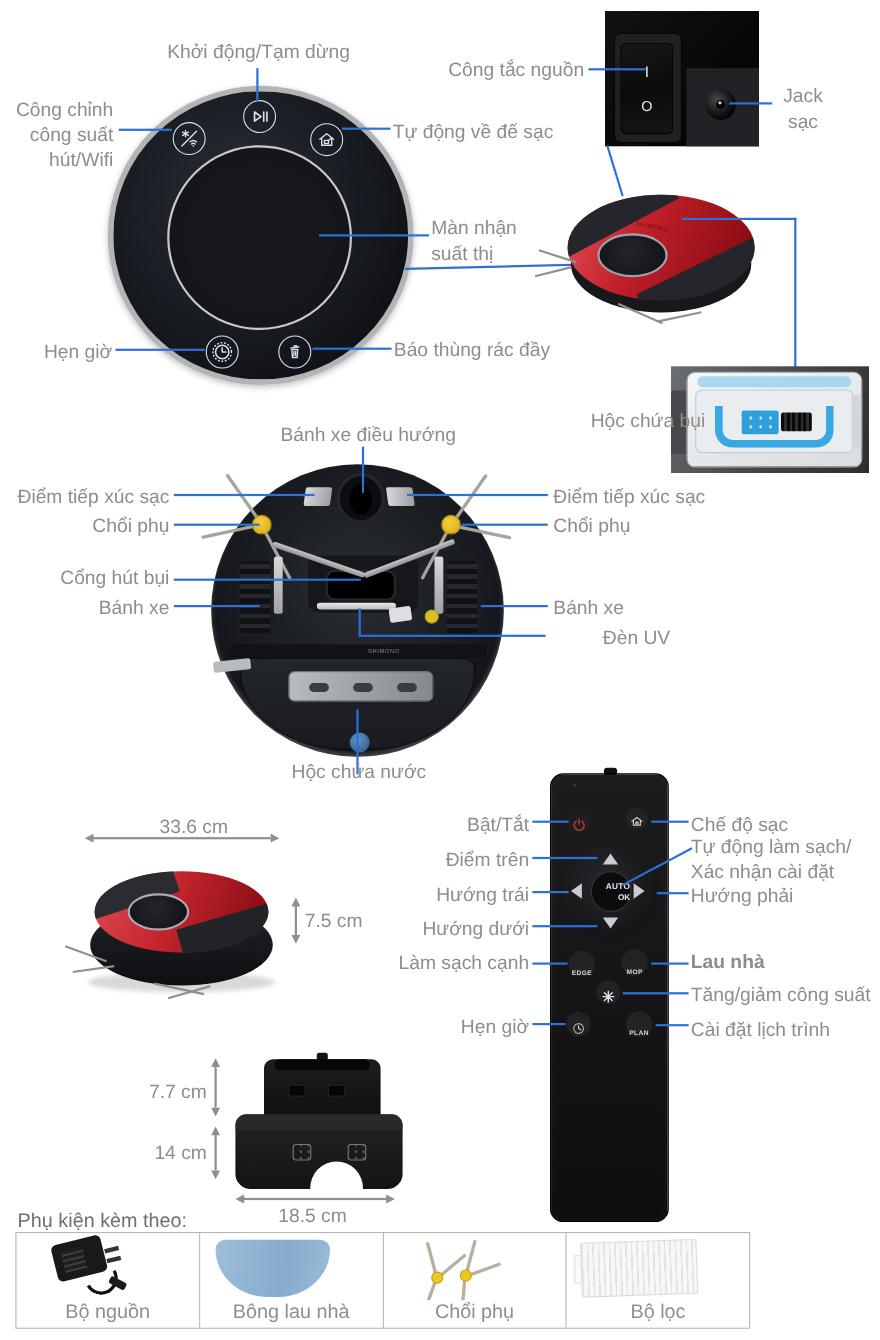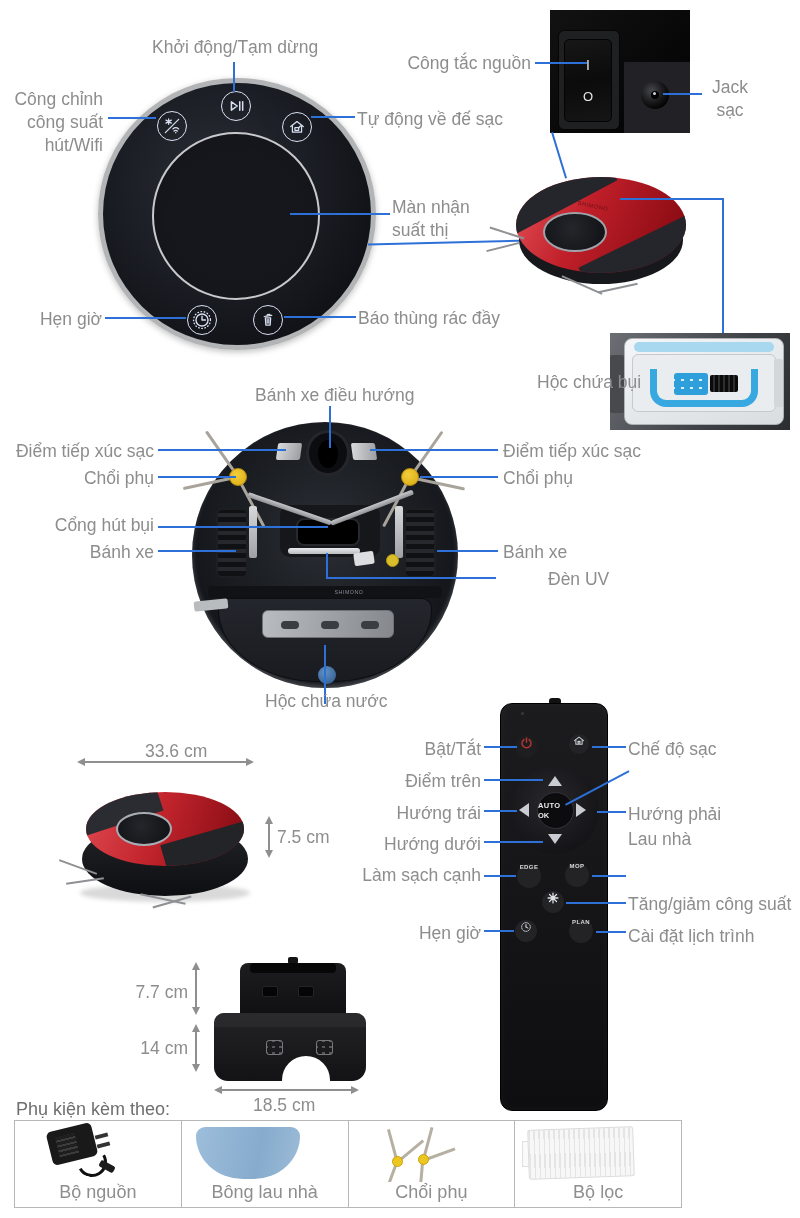--- a/index.html
+++ b/index.html
@@ -18,21 +18,21 @@
   .vline{position:absolute;width:2px;background:var(--line);}
   .gline{position:absolute;background:var(--arrow);}
   .tri{position:absolute;width:0;height:0;}
   .tri.l{border-top:4px solid transparent;border-bottom:4px solid transparent;border-right:8px solid var(--arrow);}
   .tri.rt{border-top:4px solid transparent;border-bottom:4px solid transparent;border-left:8px solid var(--arrow);}
   .tri.u{border-left:4px solid transparent;border-right:4px solid transparent;border-bottom:8px solid var(--arrow);}
   .tri.d{border-left:4px solid transparent;border-right:4px solid transparent;border-top:8px solid var(--arrow);}
   .picon{position:absolute;width:30px;height:30px;border-radius:50%;border:1.5px solid #d9e0f2;
          display:flex;align-items:center;justify-content:center;}
   .abs{position:absolute;}
-  .rbtn{position:absolute;border-radius:50%;display:flex;align-items:flex-start;justify-content:center;
+  .rbtn{position:absolute;border-radius:50%;display:flex;align-items:flex-end;justify-content:center;
         background:#232326;color:#d8d8da;}
   .acc-table{position:absolute;left:14px;top:1120px;width:668px;height:88px;display:flex;
              border:1px solid #b7b7b7;background:#fff;}
   .acc-cell{flex:1;display:flex;flex-direction:column;border-right:1px solid #b7b7b7;}
   .acc-cell:last-child{border-right:none;}
   .acc-img{flex:1;position:relative;overflow:hidden;}
   .acc-label{text-align:center;color:#8e8e8e;font-size:18px;padding:0 0 5px 0;line-height:20px;}
   .svgic{display:block;}
 </style>
 </head>
@@ -360,24 +360,28 @@
   <div class="hline" style="left:484px;top:810px;width:33px;"></div>
   <div class="lbl r" style="right:319px;top:833px;">Hướng dưới</div>
   <div class="hline" style="left:484px;top:841px;width:59px;"></div>
   <div class="lbl r" style="right:319px;top:864px;">Làm sạch cạnh</div>
   <div class="hline" style="left:484px;top:875px;width:32px;"></div>
   <div class="lbl r" style="right:319px;top:922px;">Hẹn giờ</div>
   <div class="hline" style="left:484px;top:930px;width:30px;"></div>
 
   <div class="lbl" style="left:628px;top:738px;">Chế độ sạc</div>
   <div class="hline" style="left:592px;top:746px;width:34px;"></div>
+  <div class="lbl" style="left:628px;top:758px;">
+    <div>Tự động làm sạch/</div>
+    <div>Xác nhận cài đặt</div>
+  </div>
   <div class="hline" style="left:565px;top:804px;width:72px;transform:rotate(-28deg);transform-origin:0 0;"></div>
   <div class="lbl" style="left:628px;top:803px;">Hướng phải</div>
   <div class="hline" style="left:597px;top:811px;width:29px;"></div>
-  <div class="lbl" style="left:628px;top:828px;">Lau nhà</div>
+  <div class="lbl" style="left:628px;top:863px;font-weight:bold;">Lau nhà</div>
   <div class="hline" style="left:592px;top:875px;width:34px;"></div>
   <div class="lbl" style="left:628px;top:893px;">Tăng/giảm công suất</div>
   <div class="hline" style="left:566px;top:902px;width:60px;"></div>
   <div class="lbl" style="left:628px;top:925px;">Cài đặt lịch trình</div>
   <div class="hline" style="left:596px;top:931px;width:30px;"></div>
 
   <div class="lbl" style="left:16px;top:1098px;color:#6f6f6f;font-size:18px;">Phụ kiện kèm theo:</div>
 
   <div class="acc-table">
 

